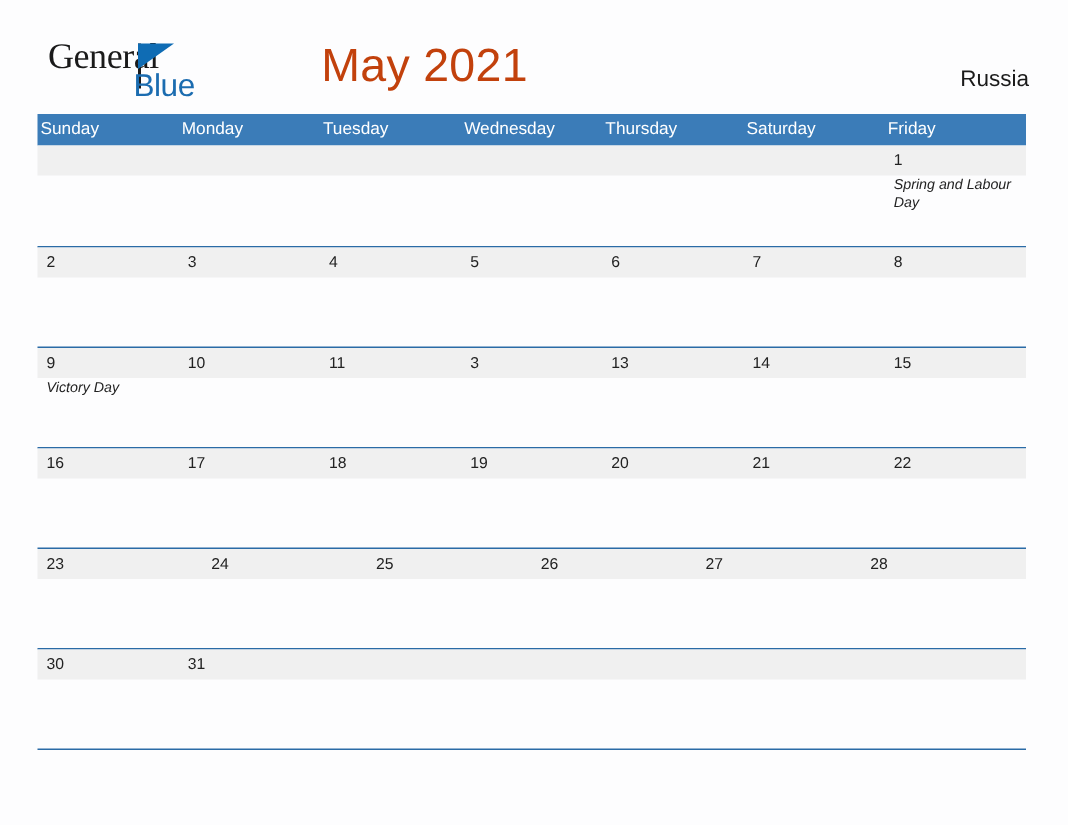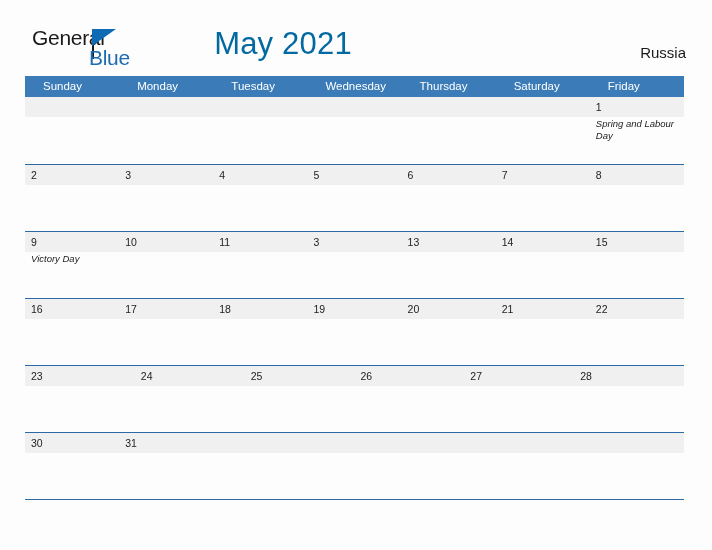--- a/index.html
+++ b/index.html
@@ -29,24 +29,24 @@
     position: absolute;
     left: 32px;
     top: 27px;
     width: 120px;
     height: 44px;
   }
   .logo-general {
     position: absolute;
     left: 0;
     top: 0;
-    font-size: 21px;
+    font-size: 24px;
     letter-spacing: -0.3px;
     color: #1a1a1a;
-    font-family: Liberation Sans, sans-serif;
+    font-family: Liberation Serif, serif;
     line-height: 22px;
     white-space: nowrap;
   }
   .logo-triangle {
     position: absolute;
     left: 60px;
     top: 2px;
     width: 0;
     height: 0;
     border-left: 24px solid #0f6cb4;
@@ -72,21 +72,21 @@
   }
 
   .page-title {
     position: absolute;
     left: 0;
     top: 26px;
     width: 566px;
     text-align: center;
     font-size: 31px;
     font-weight: 400;
-    color: #0369a1;
+    color: #c2410c;
     letter-spacing: 0.2px;
   }
 
   .country {
     position: absolute;
     right: 26px;
     top: 44px;
     font-size: 15px;
     color: #1a1a1a;
   }
@@ -103,21 +103,21 @@
     display: flex;
     width: 659px;
     height: 21px;
     background: #3b7cb8;
   }
   .weekday {
     flex: 1 1 0;
     color: #ffffff;
     font-size: 11.5px;
     line-height: 21px;
-    padding-left: 18px;
+    padding-left: 2px;
     box-sizing: border-box;
     overflow: hidden;
     white-space: nowrap;
   }
 
   .week-row {
     position: relative;
     width: 659px;
     height: 67px;
     border-top: 1.4px solid #2a6ba6;

